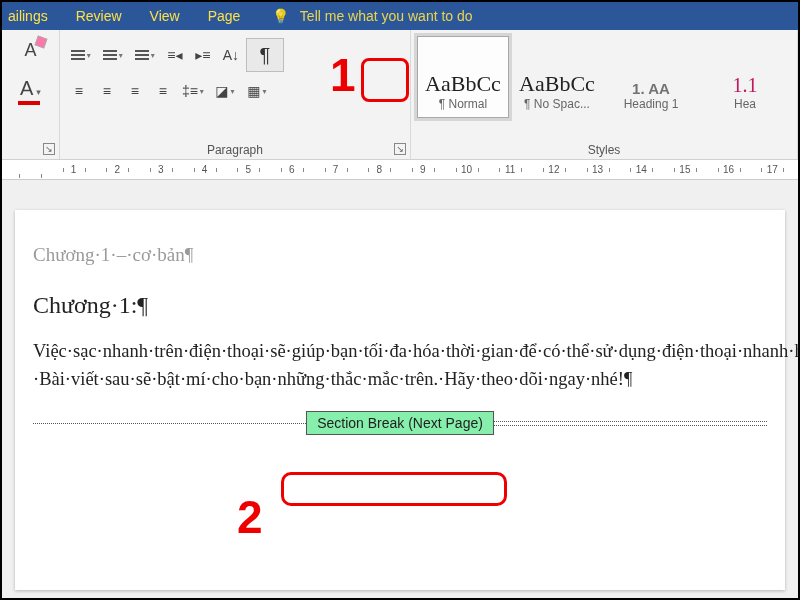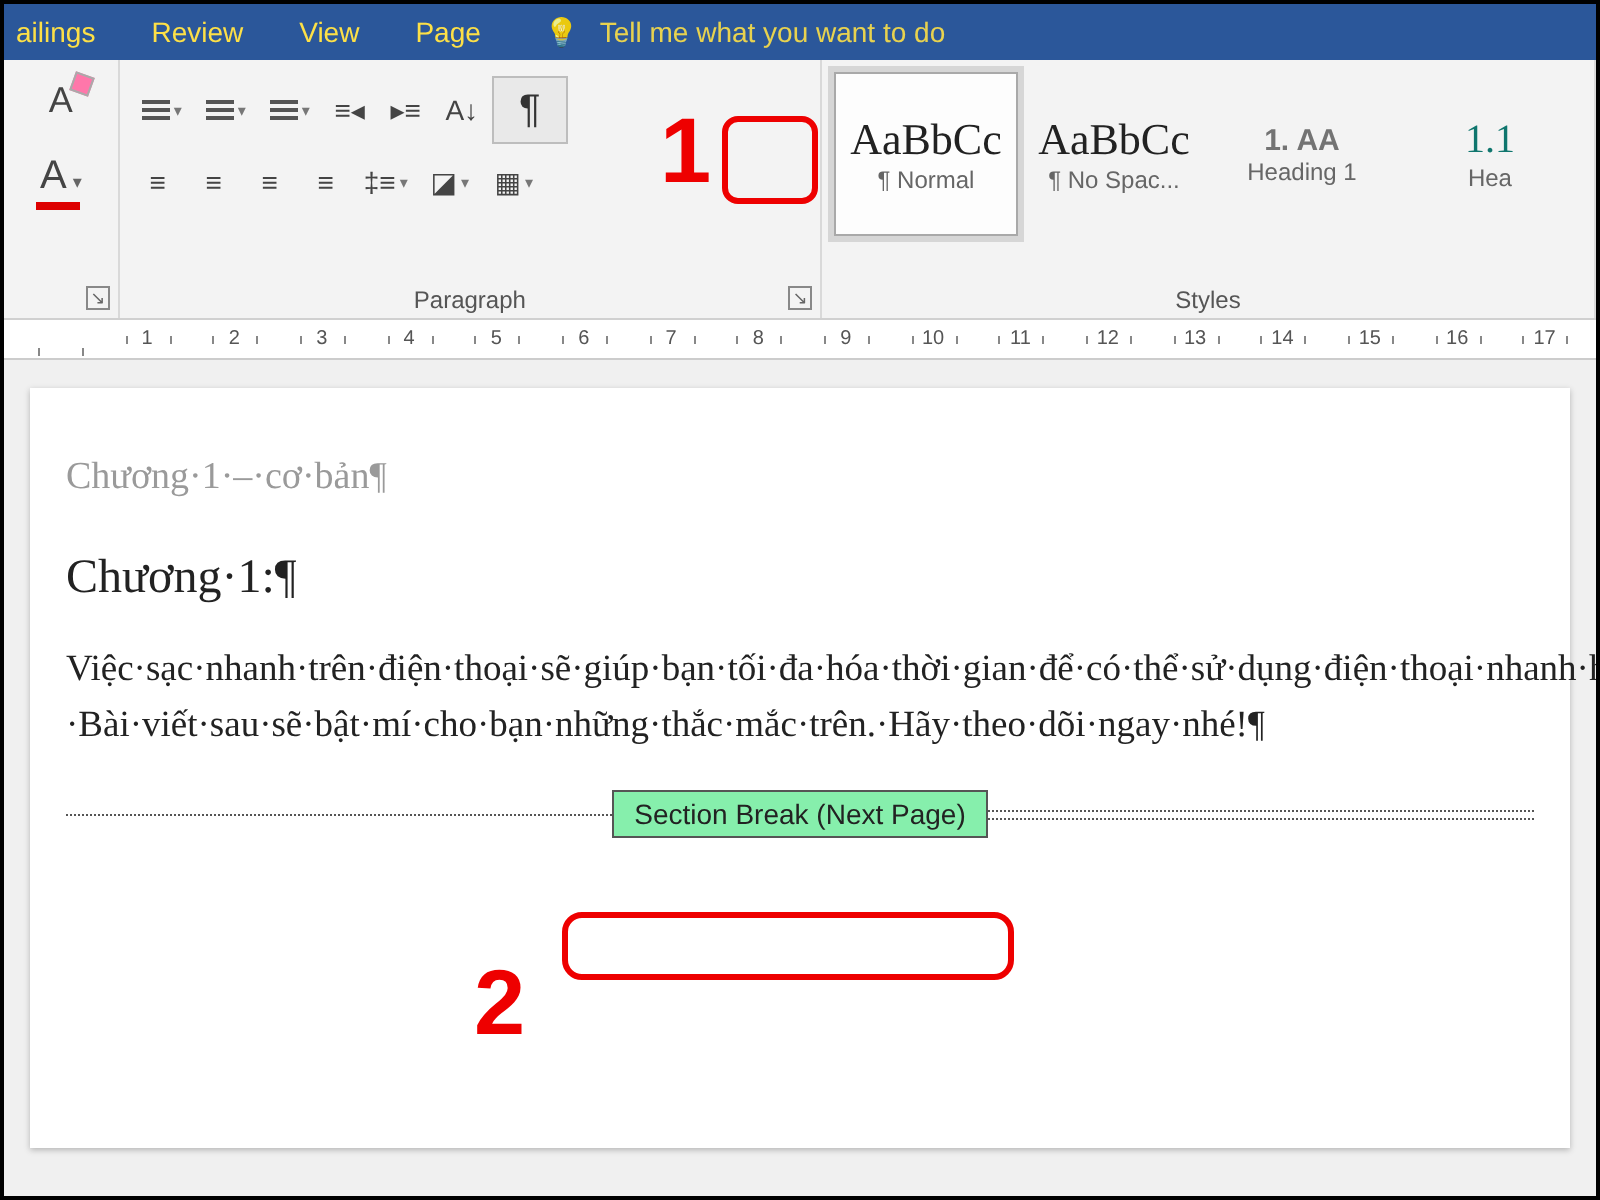--- a/index.html
+++ b/index.html
@@ -74,42 +74,42 @@
     font-size:20px; color:#333; cursor:pointer;
   }
   .para-highlight {
     position:absolute; border:3px solid #e00; border-radius:8px;
     width:48px; height:44px; pointer-events:none;
   }
   .styles-group { flex:1; }
   .styles-row { display:flex; gap:2px; padding-top:2px;}
   .style-tile {
     width:92px; height:82px; border:1px solid transparent; padding:6px 4px;
-    display:flex; flex-direction:column; align-items:center; justify-content:center;
+    display:flex; flex-direction:column; align-items:center; justify-content:flex-end;
     cursor:pointer; font-size:12px; color:#666;
   }
   .style-tile.selected { border:1px solid #a9a9a9; background:#fdfdfd; box-shadow:0 0 0 3px #d6d6d6;}
   .style-sample { font-family:"Times New Roman", serif; font-size:22px; color:#222;}
   .style-tile.heading .style-sample { color:#737373; font-family:"Segoe UI",sans-serif; font-size:15px; font-weight:600;}
-  .style-tile.h2 .style-sample { color:#0f766e; font-size:20px; font-family:"Segoe UI"; }
+  .style-tile.h2 .style-sample { color:#be185d; font-size:20px; font-family:"Segoe UI"; }
   .style-tile .lbl { font-size:12px; color:#666;}
   .ruler {
     height:20px; background:#fff; border-bottom:1px solid #ccc;
     font-size:10px; color:#555; display:flex; align-items:center;
     padding-left:6px; letter-spacing:0px; white-space:nowrap; overflow:hidden;
   }
   .ruler .seg { display:inline-block; width:44px; text-align:center; position:relative;}
   .ruler .seg::before, .ruler .seg::after {
     content:""; position:absolute; top:4px; width:1px; height:4px; background:#888;
   }
   .ruler .seg::before{ left:11px;} .ruler .seg::after{ left:33px;}
   .ruler-end { display:inline-block; background:#d8d8d8; height:18px; flex:1; margin-left:4px;}
   .page-area { background:#f0f0f0; height:calc(600px - 28px - 130px - 20px); padding:14px 0 0 0; overflow:hidden;}
   .page {
-    background:#fff; margin:0 auto; width:770px; min-height:380px;
+    background:#fff; margin:16px auto; width:770px; min-height:380px;
     box-shadow:0 1px 3px rgba(0,0,0,.25); padding:34px 18px 20px 18px;
     font-family:"Times New Roman", serif; color:#222; position:relative;
   }
   .hdr { color:#9a9a9a; font-size:19px; margin-bottom:26px;}
   .title { font-size:24px; margin-bottom:18px;}
   .body { font-size:18.5px; line-height:1.52; text-align:left;}
   .section-break {
     margin-top:18px; display:flex; align-items:center; gap:0; position:relative;
   }
   .sb-line { flex:1; border-top:1.5px dotted #555; }

